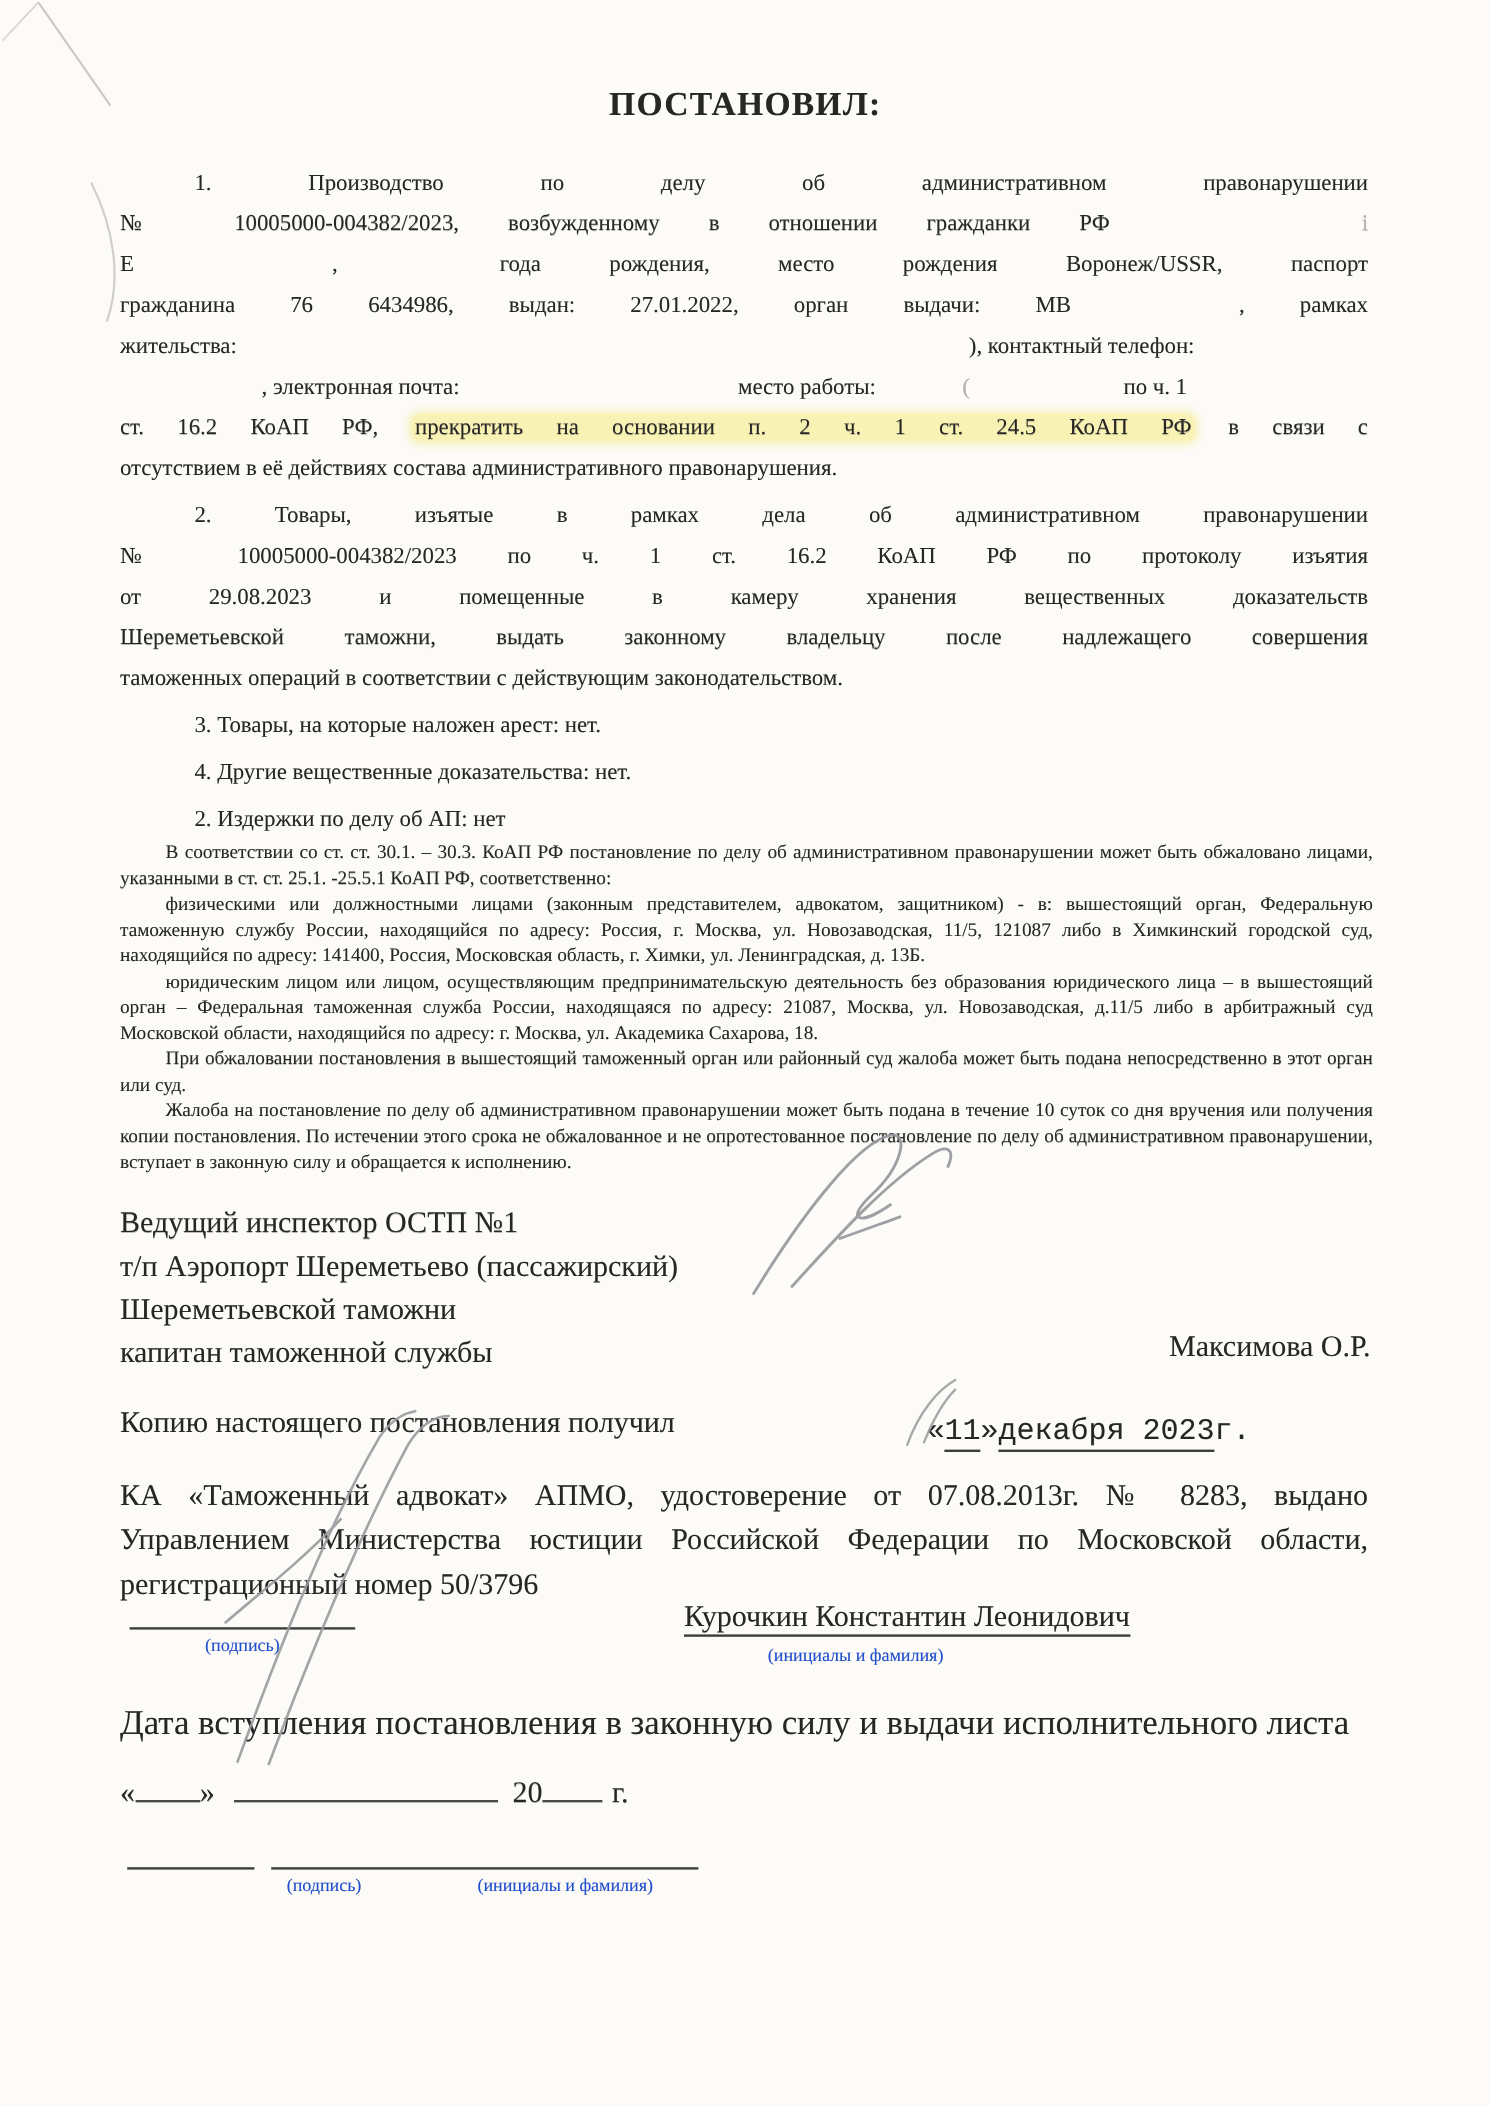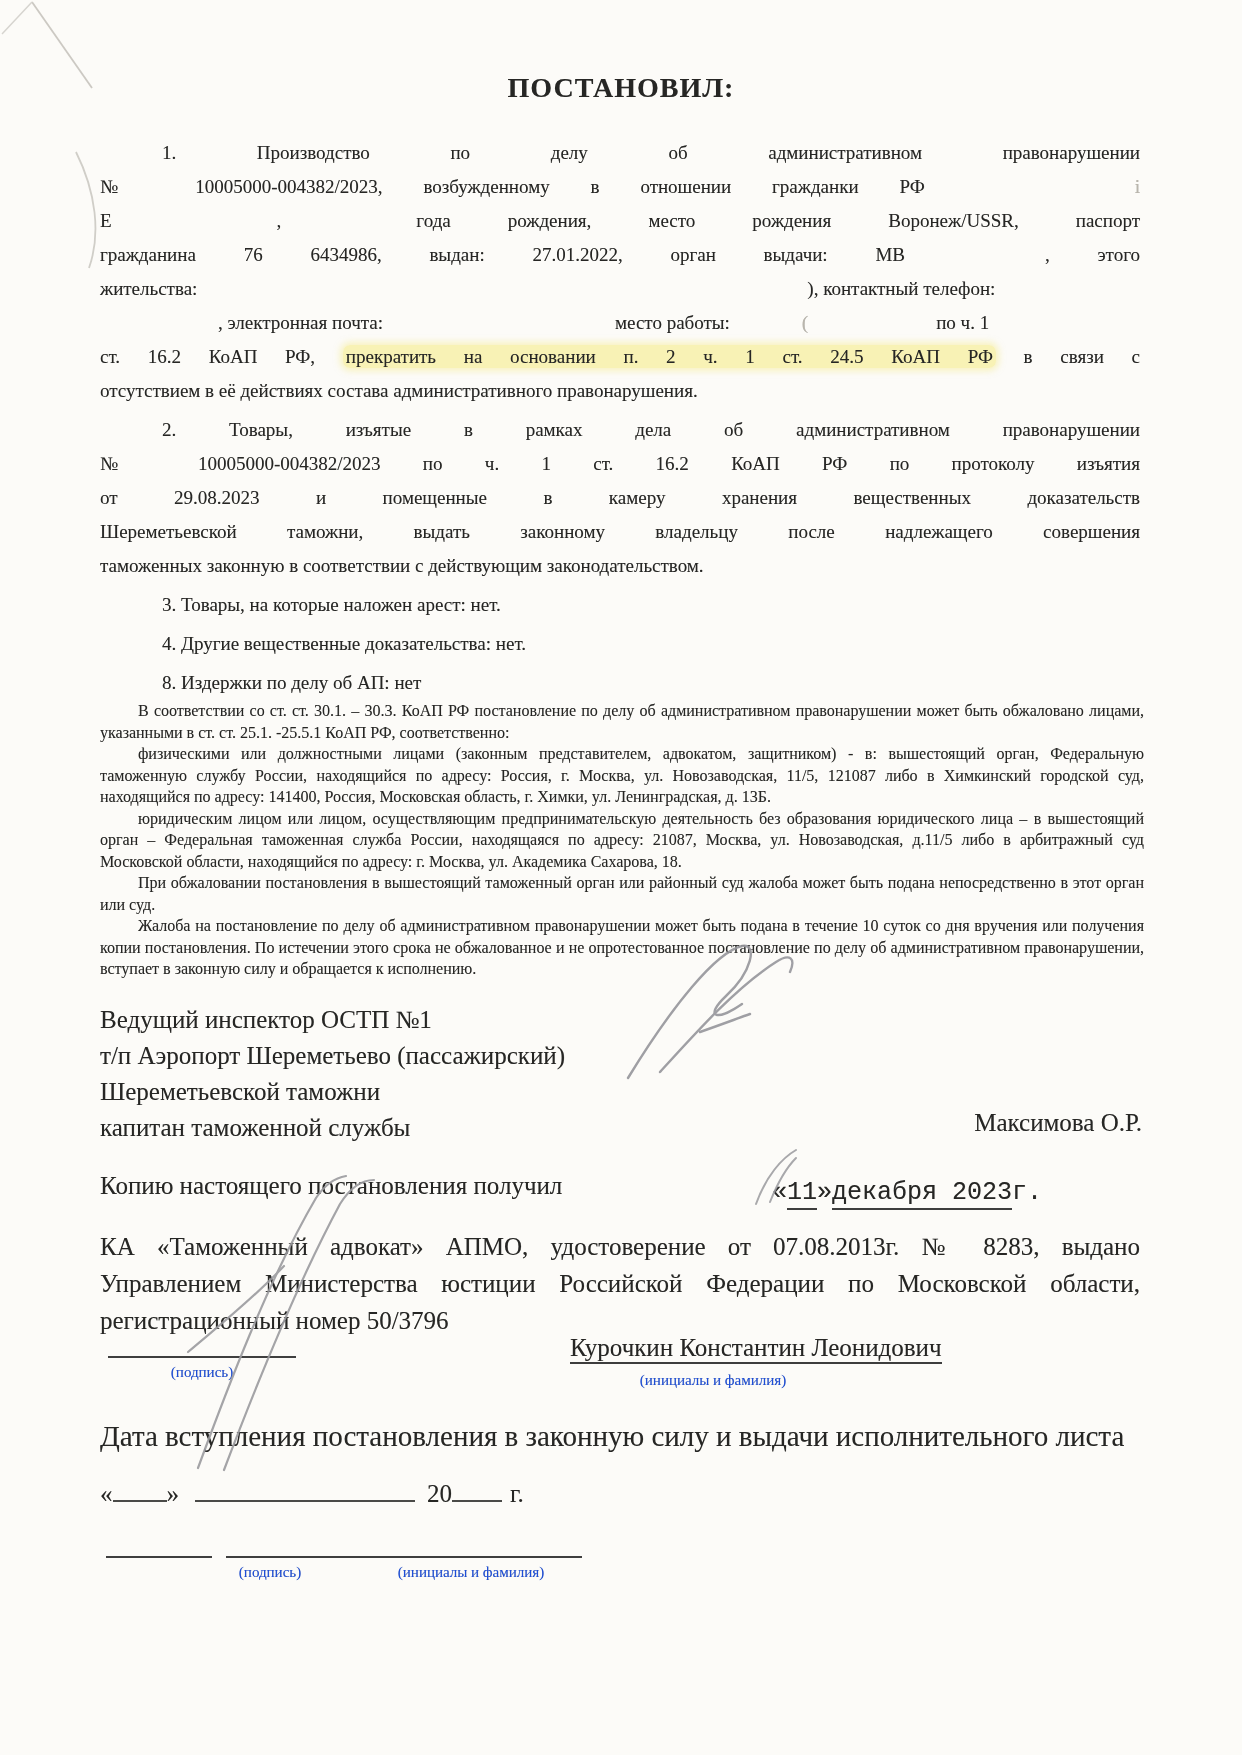--- a/index.html
+++ b/index.html
@@ -70,41 +70,41 @@
 
 <div class="page">
 
   <h1 class="doc-title">ПОСТАНОВИЛ:</h1>
 
   <div id="body-paragraphs">
       <div class="bpara">
         <div class="bline just"><span class="gap" style="width: 62px;"></span><span>1. Производство по делу об административном правонарушении</span></div>
         <div class="bline just"><span>№ 10005000-004382/2023, возбужденному в отношении гражданки РФ</span><span class="gap" style="width: 210px;"></span><span class="faint">і</span></div>
         <div class="bline just"><span>Е</span><span class="gap" style="width: 165px;"></span><span>,</span><span class="gap" style="width: 135px;"></span><span>года рождения, место рождения Воронеж/USSR, паспорт</span></div>
-        <div class="bline just"><span>гражданина 76 6434986, выдан: 27.01.2022, орган выдачи: МВ</span><span class="gap" style="width: 140px;"></span><span>, этого</span></div>
+        <div class="bline just"><span>гражданина 76 6434986, выдан: 27.01.2022, орган выдачи: МВ</span><span class="gap" style="width: 140px;"></span><span>, рамках</span></div>
         <div class="bline"><span>жительства:</span><span class="gap" style="width: 610px;"></span><span>), контактный телефон:</span></div>
         <div class="bline"><span class="gap" style="width: 118px;"></span><span>, электронная почта:</span><span class="gap" style="width: 232px;"></span><span>место работы:</span><span class="gap" style="width: 72px;"></span><span class="faint">(</span><span class="gap" style="width: 128px;"></span><span>по ч. 1</span></div>
         <div class="bline just"><span>ст. 16.2 КоАП РФ, </span><span class="hl">прекратить на основании п. 2 ч. 1 ст. 24.5 КоАП РФ</span><span> в связи с</span></div>
         <div class="bline"><span>отсутствием в её действиях состава административного правонарушения.</span></div>
       </div>
       <div class="bpara">
         <div class="bline just"><span class="gap" style="width: 62px;"></span><span>2. Товары, изъятые в рамках дела об административном правонарушении</span></div>
         <div class="bline just"><span>№ 10005000-004382/2023 по ч. 1 ст. 16.2 КоАП РФ по протоколу изъятия</span></div>
         <div class="bline just"><span>от 29.08.2023 и помещенные в камеру хранения вещественных доказательств</span></div>
         <div class="bline just"><span>Шереметьевской таможни, выдать законному владельцу после надлежащего совершения</span></div>
-        <div class="bline"><span>таможенных законную в соответствии с действующим законодательством.</span></div>
+        <div class="bline"><span>таможенных операций в соответствии с действующим законодательством.</span></div>
       </div>
       <div class="bpara">
         <div class="bline"><span class="gap" style="width: 62px;"></span><span>3. Товары, на которые наложен арест: нет.</span></div>
       </div>
       <div class="bpara">
         <div class="bline"><span class="gap" style="width: 62px;"></span><span>4. Другие вещественные доказательства: нет.</span></div>
       </div>
       <div class="bpara">
-        <div class="bline"><span class="gap" style="width: 62px;"></span><span>8. Издержки по делу об АП: нет</span></div>
+        <div class="bline"><span class="gap" style="width: 62px;"></span><span>2. Издержки по делу об АП: нет</span></div>
       </div>
     </div>
 
   <div id="fine-print">
     <p>В соответствии со ст. ст. 30.1. – 30.3. КоАП РФ постановление по делу об административном правонарушении может быть обжаловано лицами, указанными в ст. ст. 25.1. -25.5.1 КоАП РФ, соответственно:</p>
     <p>физическими или должностными лицами (законным представителем, адвокатом, защитником) - в: вышестоящий орган, Федеральную таможенную службу России, находящийся по адресу: Россия, г. Москва, ул. Новозаводская, 11/5, 121087 либо в Химкинский городской суд, находящийся по адресу: 141400, Россия, Московская область, г. Химки, ул. Ленинградская, д. 13Б.</p>
     <p>юридическим лицом или лицом, осуществляющим предпринимательскую деятельность без образования юридического лица – в вышестоящий орган – Федеральная таможенная служба России, находящаяся по адресу: 21087, Москва, ул. Новозаводская, д.11/5 либо в арбитражный суд Московской области, находящийся по адресу: г. Москва, ул. Академика Сахарова, 18.</p>
     <p>При обжаловании постановления в вышестоящий таможенный орган или районный суд жалоба может быть подана непосредственно в этот орган или суд.</p>
     <p>Жалоба на постановление по делу об административном правонарушении может быть подана в течение 10 суток со дня вручения или получения копии постановления. По истечении этого срока не обжалованное и не опротестованное постановление по делу об административном правонарушении, вступает в законную силу и обращается к исполнению.</p>
   </div>

